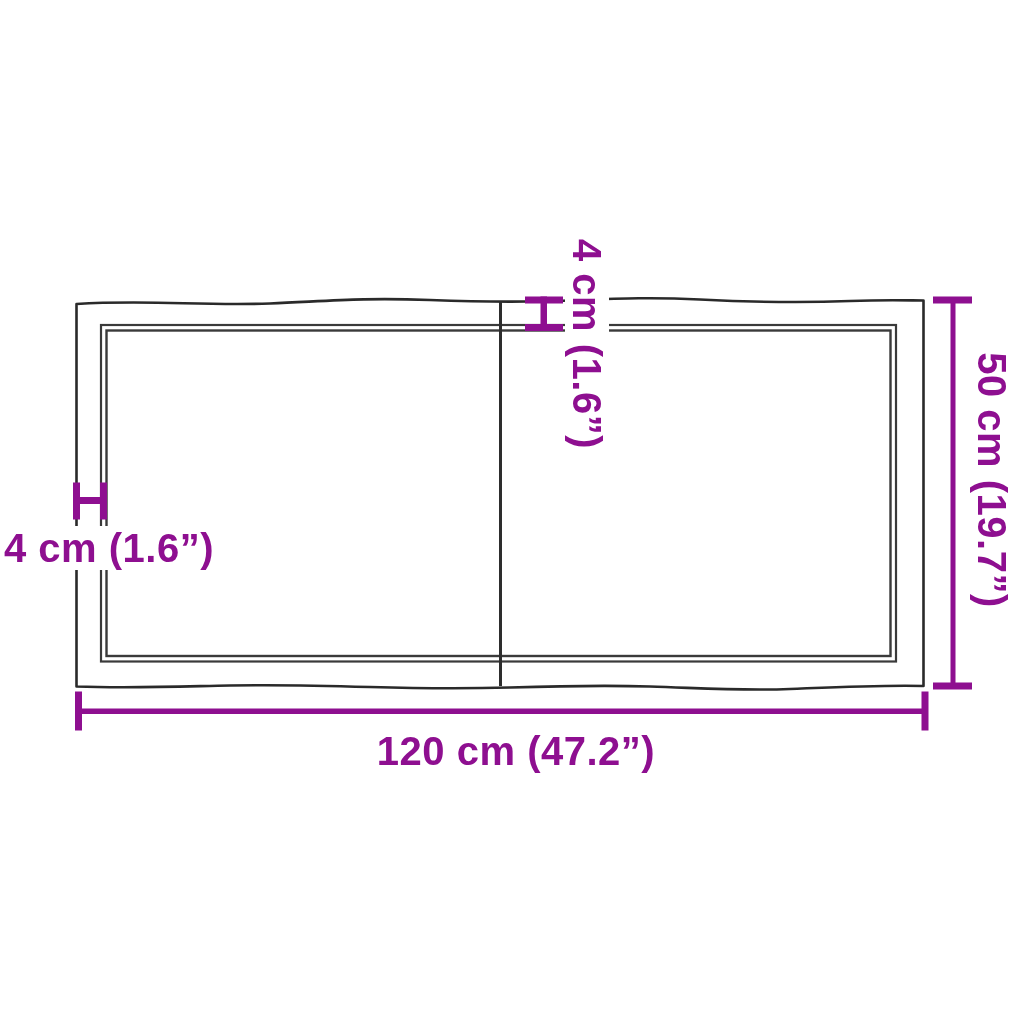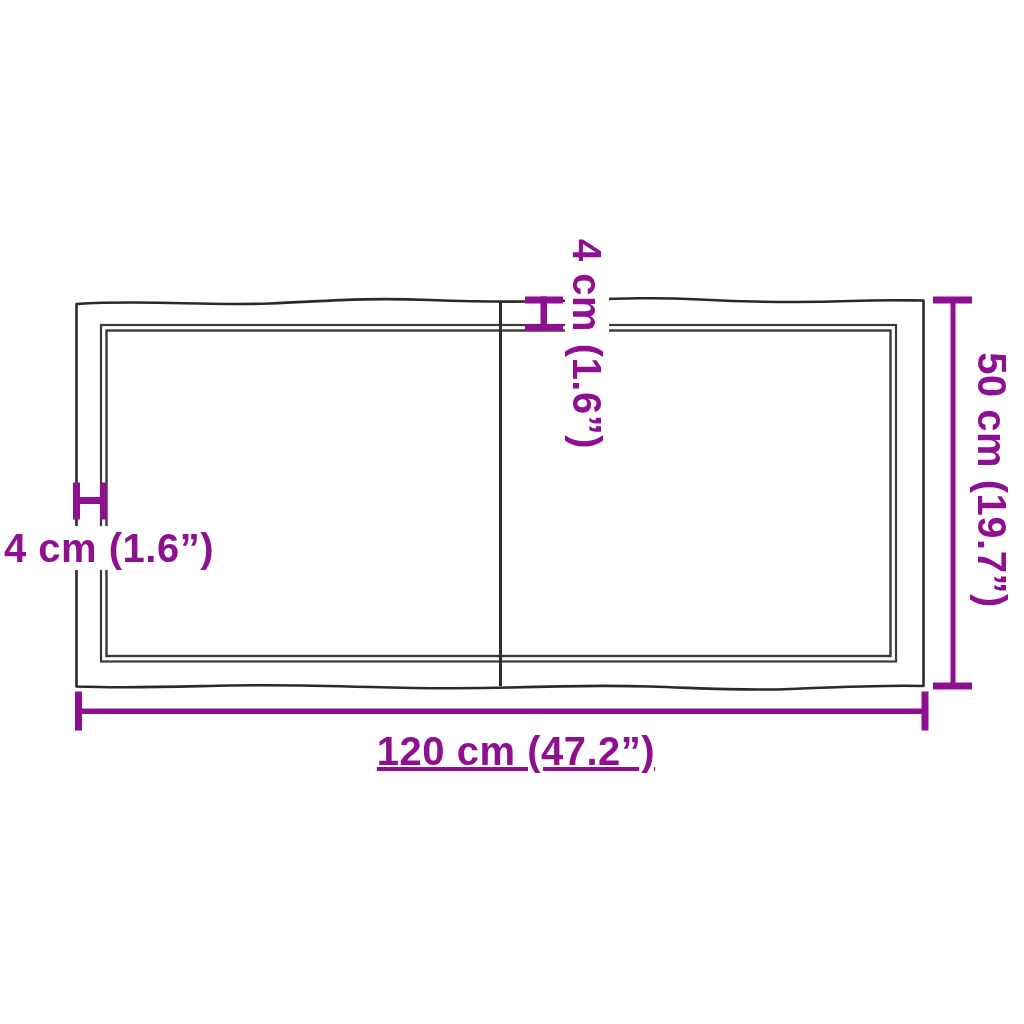--- a/index.html
+++ b/index.html
@@ -30,21 +30,21 @@
     height: 44px;
     text-align: center;
     white-space: nowrap;
   }
   .dim-label.rot90 {
     transform: rotate(90deg);
   }
   .dim-label.halo {
     background: #ffffff;
   }
-  #label-width  { left: 366px; top: 729px; width: 300px; text-decoration: underline; }
+  #label-width  { left: 366px; top: 729px; width: 300px; }
   #label-height { left: 862px; top: 458px; width: 260px; }
   #label-edge-top  { left: 487px; top: 317px; width: 200px; }
   #label-edge-left { left: 4px;   top: 526px; width: 190px; }
 </style>
 </head>
 <body>
 
 <div class="stage">
 
   <svg width="1024" height="1024" viewBox="0 0 1024 1024">

